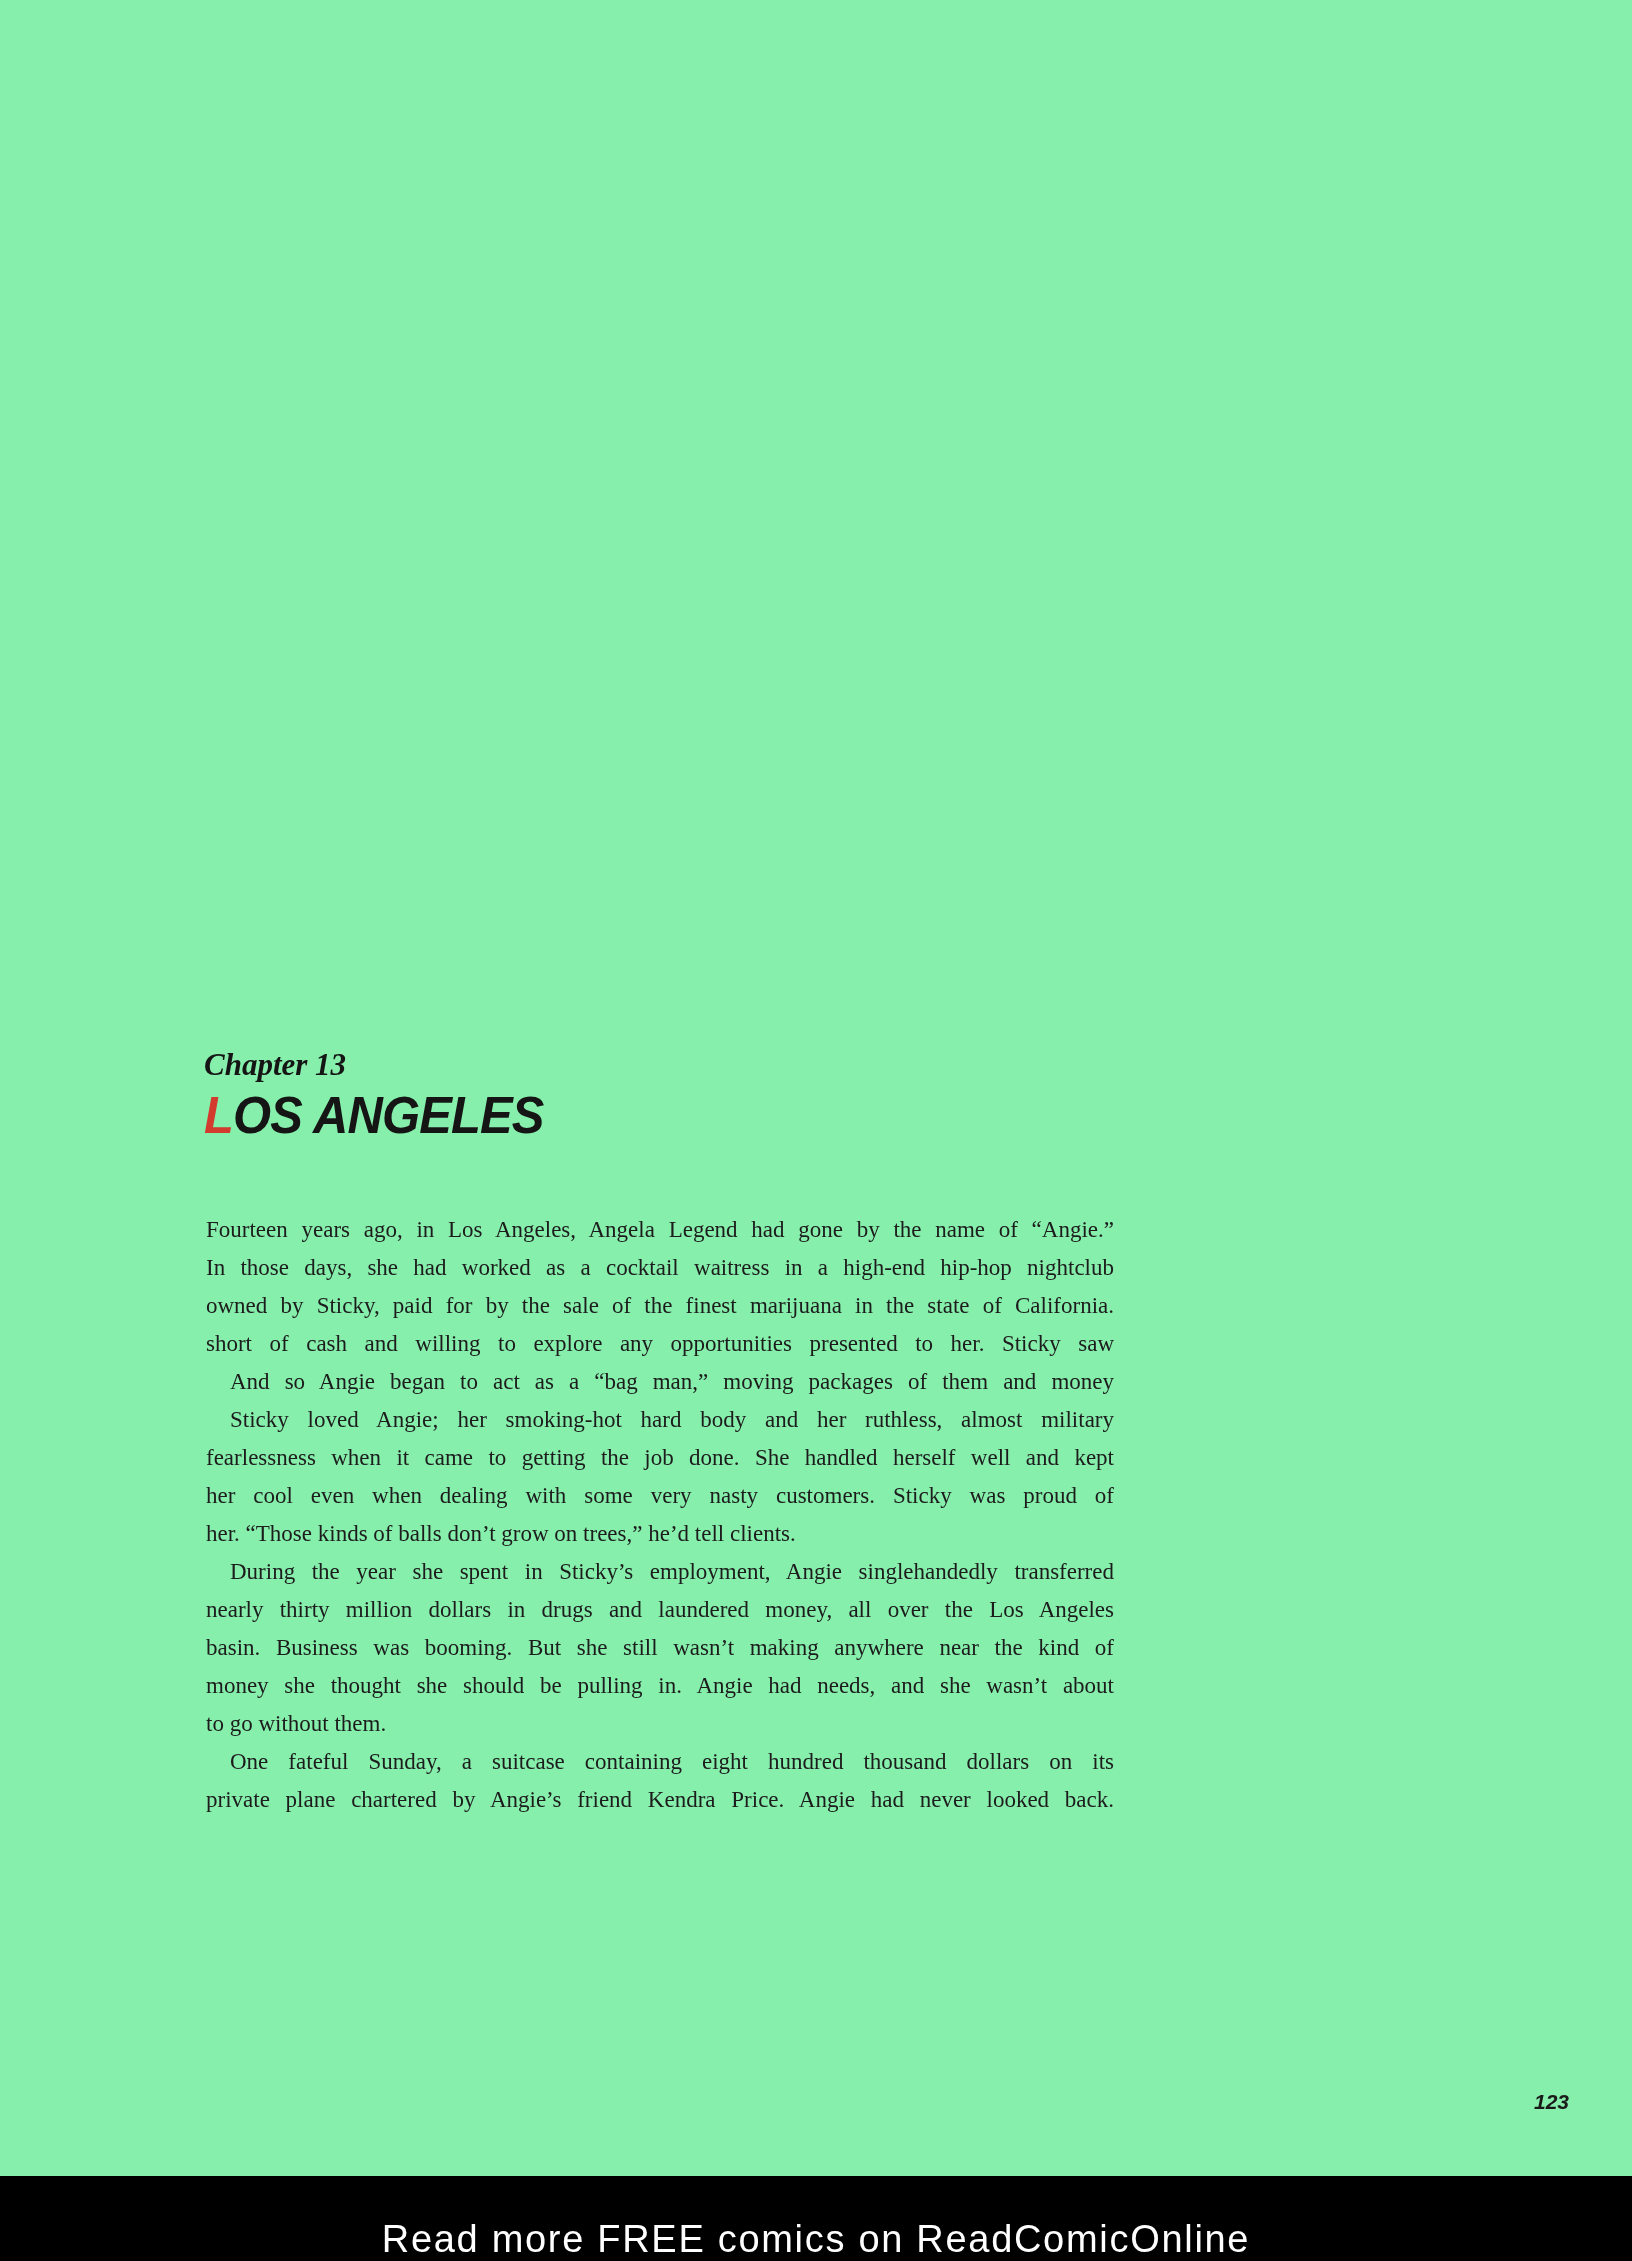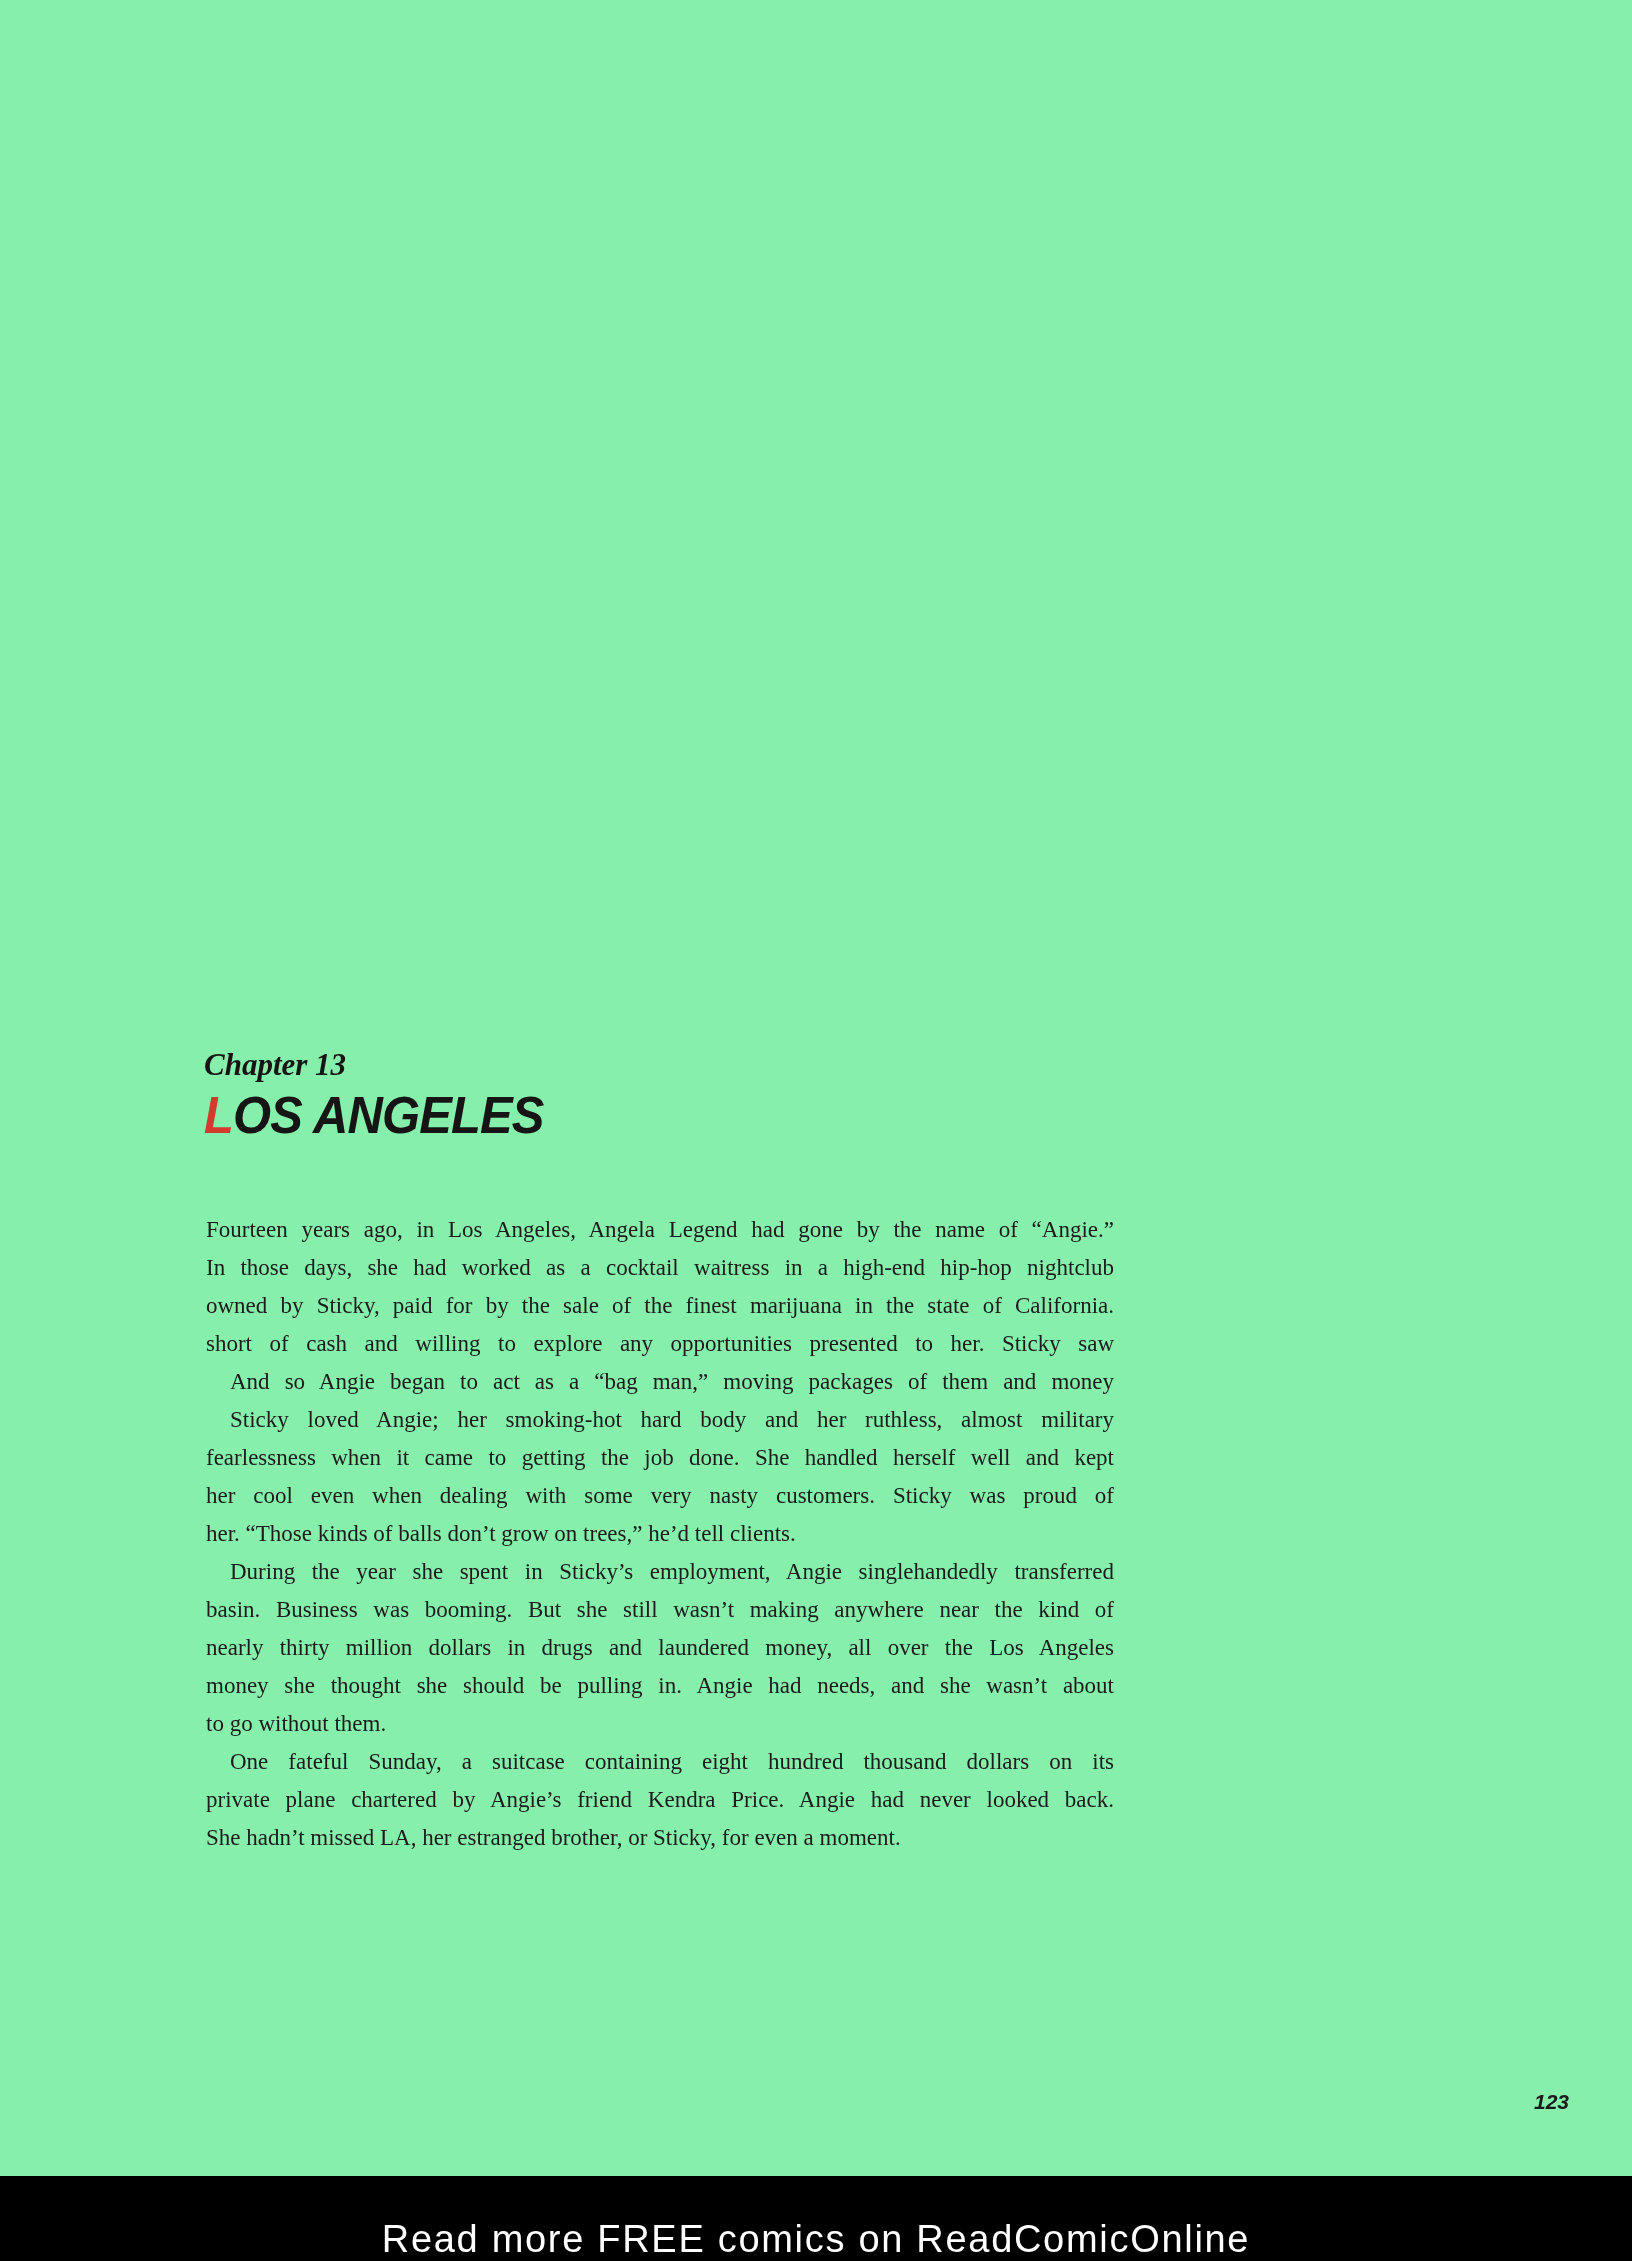--- a/index.html
+++ b/index.html
@@ -94,27 +94,26 @@
       <div class="line" style="">Fourteen years ago, in Los Angeles, Angela Legend had gone by the name of “Angie.”</div>
       <div class="line" style="">In those days, she had worked as a cocktail waitress in a high-end hip-hop nightclub</div>
       <div class="line" style="">owned by Sticky, paid for by the sale of the finest marijuana in the state of California.</div>
       <div class="line" style="">short of cash and willing to explore any opportunities presented to her. Sticky saw</div>
       <div class="line indent" style="">And so Angie began to act as a “bag man,” moving packages of them and money</div>
       <div class="line indent" style="">Sticky loved Angie; her smoking-hot hard body and her ruthless, almost military</div>
       <div class="line" style="">fearlessness when it came to getting the job done. She handled herself well and kept</div>
       <div class="line" style="">her cool even when dealing with some very nasty customers. Sticky was proud of</div>
       <div class="line last" style="">her. “Those kinds of balls don’t grow on trees,” he’d tell clients.</div>
       <div class="line indent" style="">During the year she spent in Sticky’s employment, Angie singlehandedly transferred</div>
+      <div class="line" style="">nearly thirty million dollars in drugs and laundered money, all over the Los Angeles</div>
       <div class="line" style="">basin. Business was booming. But she still wasn’t making anywhere near the kind of</div>
-      <div class="line" style="">nearly thirty million dollars in drugs and laundered money, all over the Los Angeles</div>
       <div class="line" style="">money she thought she should be pulling in. Angie had needs, and she wasn’t about</div>
       <div class="line last" style="">to go without them.</div>
       <div class="line indent" style="">One fateful Sunday, a suitcase containing eight hundred thousand dollars on its</div>
       <div class="line" style="">private plane chartered by Angie’s friend Kendra Price. Angie had never looked back.</div>
-      <div class="line last" style="">She hadn’t missed LA, her estranged brother, or Sticky, for even a moment.</div>
     </main>
 
   <div class="page-number">123</div>
 
   <div class="banner" style="background: rgb(0, 0, 0);">
     <span class="banner-text" style="color: rgb(255, 255, 255);">Read more FREE comics on ReadComicOnline</span>
   </div>
 
 </div>
 

